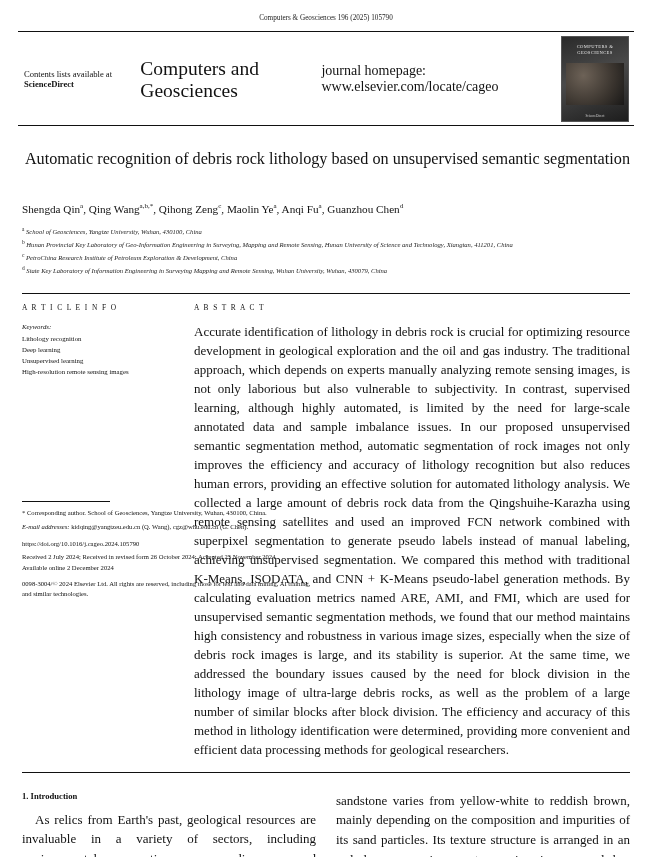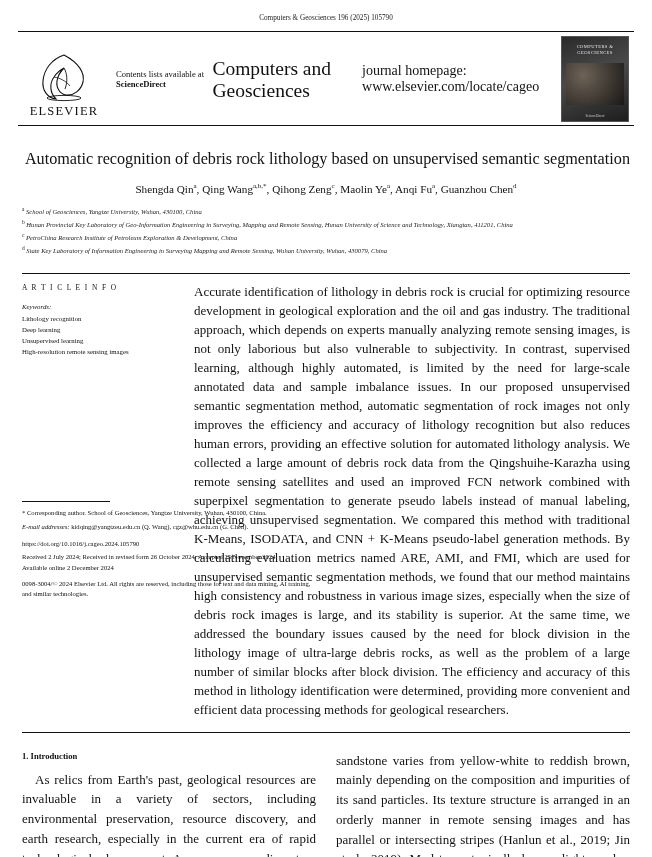--- a/index.html
+++ b/index.html
@@ -137,24 +137,23 @@
   .paper-title {
     font-size: 16.2px;
     line-height: 1.38;
     color: #111;
     font-family: "Liberation Serif", serif;
     font-weight: normal;
     margin: 0;
     text-align: right;
   }
   .authors {
-    margin-top: 12px;
+    margin-top: 32px;
     font-size: 11.2px;
     color: #111;
-    text-align: center;
   }
   .authors sup {
     font-size: 7px;
   }
   .affiliations {
     margin-top: 10px;
     font-size: 6.6px;
     line-height: 1.65;
     color: #222;
     font-style: italic;
@@ -262,29 +261,20 @@
   .footer .rights { margin-bottom: 1px; }
 </style>
 </head>
 <body>
 
 <div class="page">
 
   <div class="running-head">Computers &amp; Geosciences 196 (2025) 105790</div>
 
   <div class="masthead">
-    <div class="masthead-left">
-      <svg class="elsevier-tree" viewBox="0 0 60 52">
-        <path d="M30 4 C18 8, 10 18, 9 30 C8 40, 14 47, 22 48 C16 42, 15 33, 20 26 C24 20, 30 17, 30 17 C30 17, 24 23, 23 30 C22 37, 26 43, 32 44 C40 45, 47 39, 49 31 C51 22, 45 12, 30 4 Z" fill="none" stroke="#111" stroke-width="1.1"></path>
-        <path d="M30 17 C33 22, 34 30, 31 38" fill="none" stroke="#111" stroke-width="0.9"></path>
-        <path d="M20 26 C26 27, 32 30, 36 35" fill="none" stroke="#111" stroke-width="0.8"></path>
-        <ellipse cx="30" cy="47" rx="17" ry="2.6" fill="none" stroke="#111" stroke-width="0.9"></ellipse>
-      </svg>
-      <div class="elsevier-word">ELSEVIER</div>
-    </div>
     <div class="masthead-center">
       <div class="contents-line">
         <span>Contents lists available at </span><span class="sd">ScienceDirect</span>
       </div>
       <div class="journal-name">Computers and Geosciences</div>
       <div class="journal-home">journal homepage: www.elsevier.com/locate/cageo</div>
     </div>
     <div class="masthead-right">
       <div class="cover">
         <div class="cover-title">
@@ -320,20 +310,21 @@
   <div class="info-abstract">
     <div class="col-info">
       <div class="sec-head">A R T I C L E  I N F O</div>
       <div class="kw-label">Keywords:</div>
       <div class="kw">Lithology recognition</div>
       <div class="kw">Deep learning</div>
       <div class="kw">Unsupervised learning</div>
       <div class="kw">High-resolution remote sensing images</div>
     </div>
     <div class="col-abstract">
+      <div class="sec-head">A B S T R A C T</div>
       <div class="abstract-text">Accurate identification of lithology in debris rock is crucial for optimizing resource development in geological exploration and the oil and gas industry. The traditional approach, which depends on experts manually analyzing remote sensing images, is not only laborious but also vulnerable to subjectivity. In contrast, supervised learning, although highly automated, is limited by the need for large-scale annotated data and sample imbalance issues. In our proposed unsupervised semantic segmentation method, automatic segmentation of rock images not only improves the efficiency and accuracy of lithology recognition but also reduces human errors, providing an effective solution for automated lithology analysis. We collected a large amount of debris rock data from the Qingshuihe-Karazha using remote sensing satellites and used an improved FCN network combined with superpixel segmentation to generate pseudo labels instead of manual labeling, achieving unsupervised segmentation. We compared this method with traditional K-Means, ISODATA, and CNN + K-Means pseudo-label generation methods. By calculating evaluation metrics named ARE, AMI, and FMI, which are used for unsupervised semantic segmentation methods, we found that our method maintains high consistency and robustness in various image sizes, especially when the size of debris rock images is large, and its stability is superior. At the same time, we addressed the boundary issues caused by the need for block division in the lithology image of ultra-large debris rocks, as well as the problem of a large number of similar blocks after block division. The efficiency and accuracy of this method in lithology identification were determined, providing more convenient and efficient data processing methods for geological researchers.</div>
     </div>
   </div>
 
   <div class="body-cols">
     <div class="bcol">
       <div class="sec-title">1.  Introduction</div>
       <div class="para">As relics from Earth's past, geological resources are invaluable in a variety of sectors, including environmental preservation, resource discovery, and earth research, especially in the current era of rapid technological advancement. As a common sedimentary rock, debris rocks are essential to the discovery of oil and gas. Sandstones, mudstones, and conglomerates are typical rubbish rocks. Conglomerates often have larger gravel particles that may show greater trash particles and poor sorting. They also tend to be darker in color, such as gray or black. These characteristics are shown in remote sensing images as irregular clustered or circular structures with extremely rough surface textures (Diaconu et al., 2023; Konina et al., 2021). The color of</div>
     </div>
     <div class="bcol">

